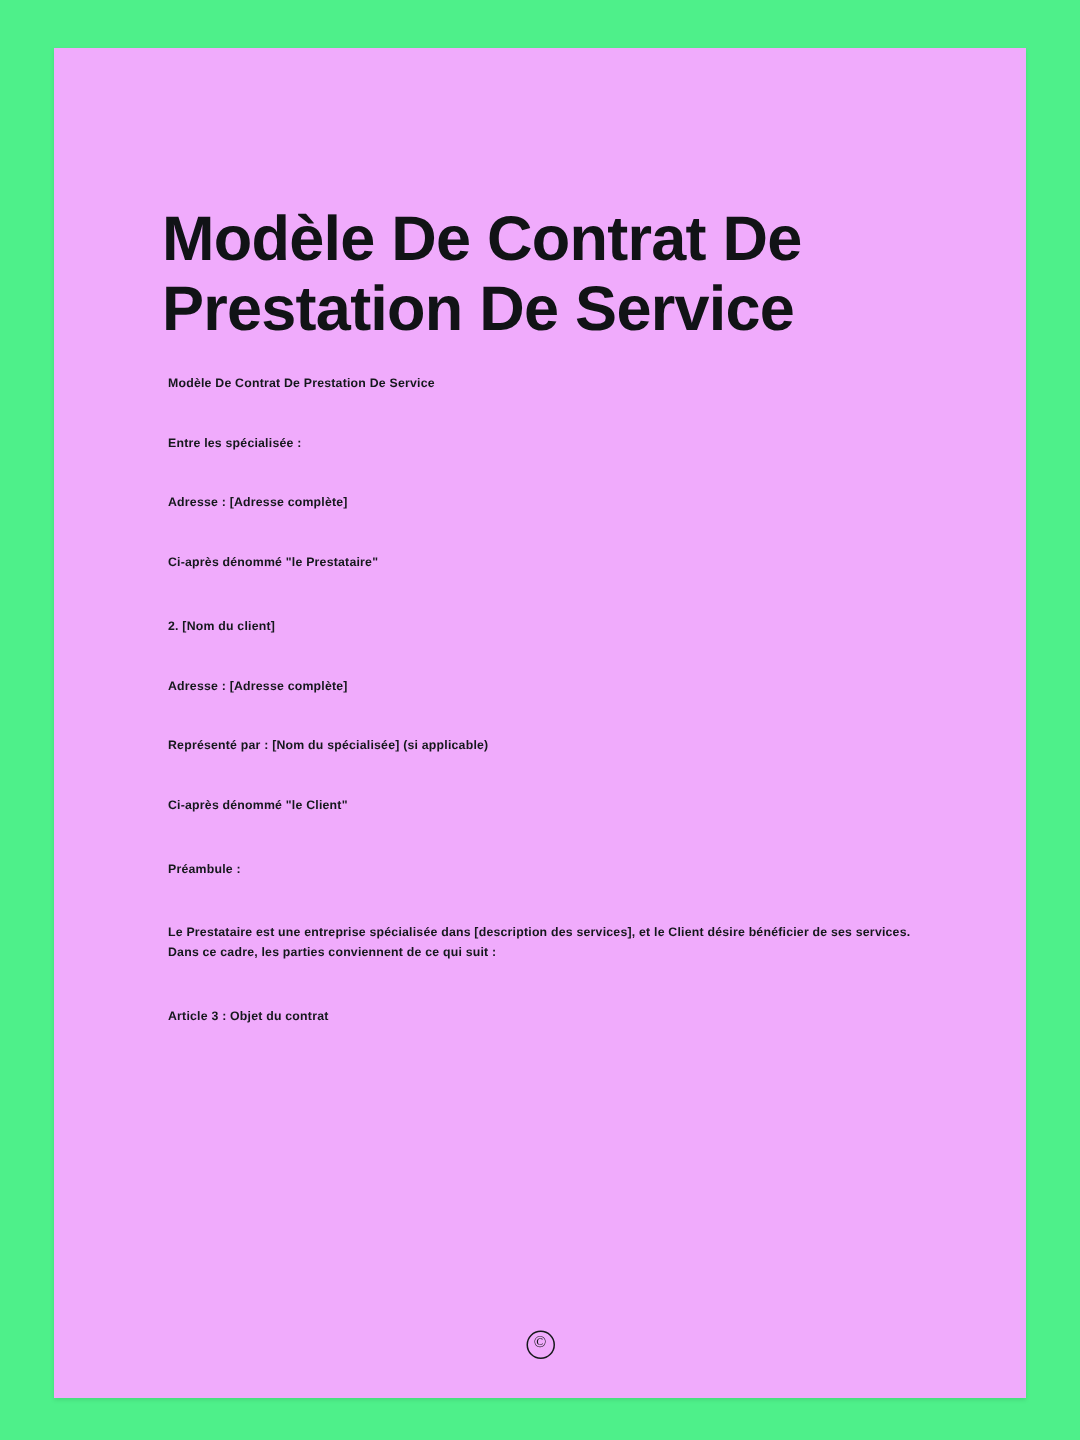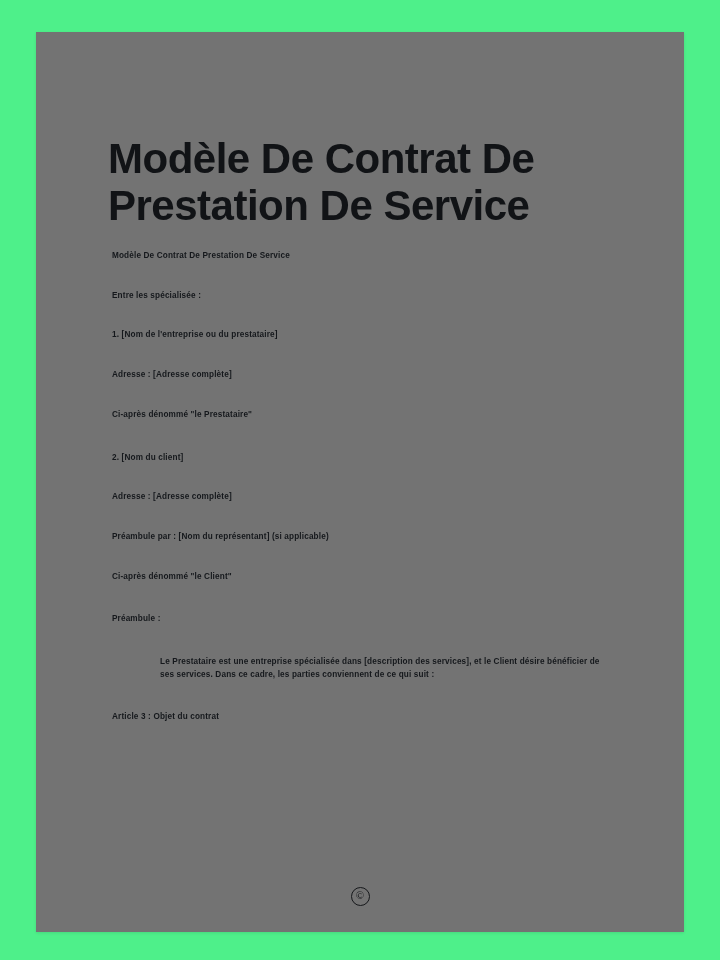--- a/index.html
+++ b/index.html
@@ -12,21 +12,21 @@
     background: #4ef08a;
     font-family: "Liberation Sans", sans-serif;
     overflow: hidden;
   }
   .page-frame {
     position: absolute;
     left: 36px;
     top: 32px;
     width: 648px;
     height: 900px;
-    background: #737373;
+    background: #f0abfc;
     box-shadow: 0 1px 3px rgba(0,0,0,0.10);
   }
   .doc-title {
     position: absolute;
     left: 72px;
     top: 75px;
     width: 510px;
     font-size: 42px;
     line-height: 1.12;
     font-weight: bold;
@@ -45,21 +45,20 @@
     color: #15181c;
     line-height: 1.55;
     letter-spacing: 0.15px;
     margin: 0 0 27px 0;
   }
   .para.gap-big {
     margin-bottom: 30px;
   }
   .para.wrap {
     margin-bottom: 30px;
-    margin-left: 48px;
   }
   .footer-mark {
     position: absolute;
     left: 0;
     right: 0;
     bottom: 26px;
     text-align: center;
   }
   .copy-icon {
     display: inline-block;
@@ -77,26 +76,25 @@
 </head>
 <body>
 
 <div class="page-frame">
 
   <h1 class="doc-title">Modèle De Contrat De Prestation De Service</h1>
 
   <div class="body-area">
     <p class="para">Modèle De Contrat De Prestation De Service</p>
     <p class="para">Entre les spécialisée :</p>
-    <p class="para">1. [Nom de l'entreprise ou du prestataire]</p>
     <p class="para">Adresse : [Adresse complète]</p>
     <p class="para gap-big">Ci-après dénommé "le Prestataire"</p>
     <p class="para">2. [Nom du client]</p>
     <p class="para">Adresse : [Adresse complète]</p>
-    <p class="para">Préambule par : [Nom du représentant] (si applicable)</p>
+    <p class="para">Représenté par : [Nom du spécialisée] (si applicable)</p>
     <p class="para gap-big">Ci-après dénommé "le Client"</p>
     <p class="para gap-big">Préambule :</p>
     <p class="para wrap">Le Prestataire est une entreprise spécialisée dans [description des services], et le Client désire bénéficier de ses services. Dans ce cadre, les parties conviennent de ce qui suit :</p>
     <p class="para">Article 3 : Objet du contrat</p>
   </div>
 
   <div class="footer-mark">
     <span class="copy-icon">©</span>
   </div>
 

